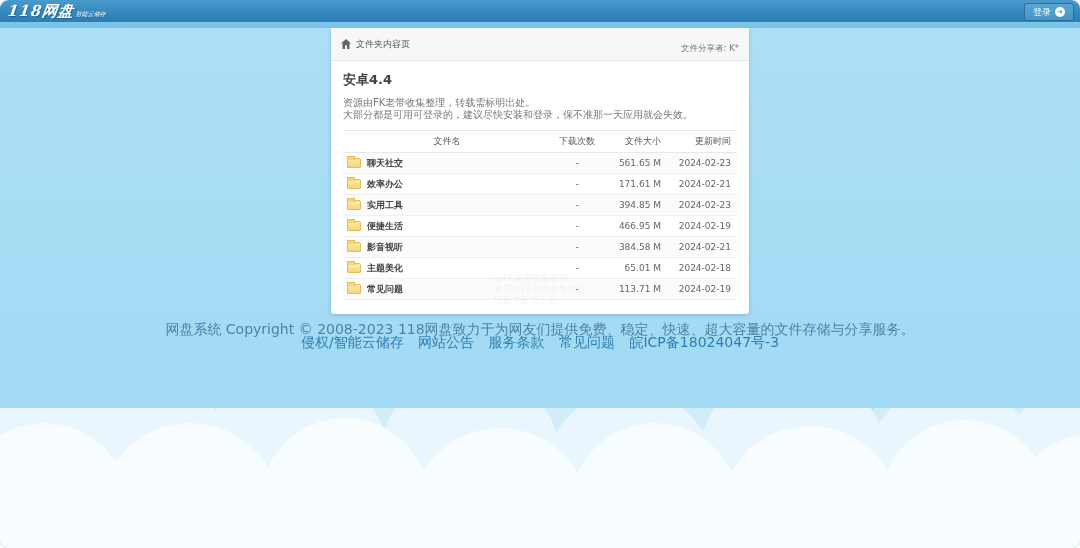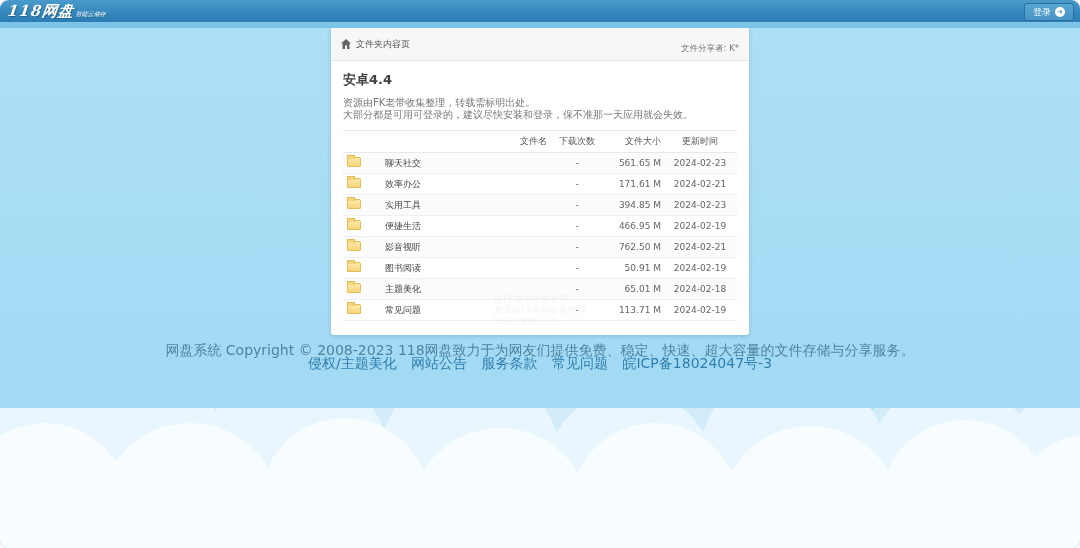--- a/index.html
+++ b/index.html
@@ -55,30 +55,30 @@
   .crumb { display:flex; align-items:center; gap:5px; cursor:pointer; }
   .home-icon svg { display:block; }
   .sharer { color:#777; font-size:8.5px;margin-top:10px; }
 
   .card-body { padding:8px 12px 14px 12px; position:relative; }
   .title { color:#404040; font-size:13px; font-weight:600; margin:2px 0 8px 0; }
   .desc { font-size:10px; color:#777; line-height:12px; }
 
   table.files { width:100%; border-collapse:collapse; margin-top:9px; font-size:9px; color:#666; }
   table.files th {
-    font-weight:normal; color:#555; text-align:right;
+    font-weight:normal; color:#555; text-align:center;
     padding:4px 4px; border-top:1px solid #e8e8e8; border-bottom:1px solid #e8e8e8;
   }
   table.files th.col-dl, table.files td.col-dl { width:52px; text-align:center; }
   table.files th.col-size, table.files td.col-size { width:62px; text-align:right; }
-  table.files th.col-date, table.files td.col-date { width:72px; text-align:center; padding-right:6px; }
+  table.files th.col-date, table.files td.col-date { width:72px; text-align:right; padding-right:6px; }
   table.files td { padding:3.5px 4px; border-bottom:1px solid #f0f0f0; }
   table.files tbody tr:nth-child(odd) { background:#fbfbfb; }
   table.files tbody tr { cursor:pointer; }
-  .name-cell { display:flex; align-items:flex-start; gap:24px; color:#444; }
+  .name-cell { display:flex; align-items:center; gap:6px; color:#444;font-weight:bold; }
 
   .folder-icon {
     position:relative; display:inline-block; width:14px; height:10px;
     background:linear-gradient(180deg,#fdeaa9 0%,#f6d47a 100%);
     border:1px solid #e3bd55; border-radius:1px 2px 1px 1px; flex:0 0 auto;
   }
   .folder-icon::before {
     content:""; position:absolute; left:-1px; top:-3px; width:6px; height:3px;
     background:#f6d47a; border:1px solid #e3bd55; border-bottom:none;
     border-radius:1px 1px 0 0;
@@ -199,35 +199,24 @@
             </tr>
 
             <tr>
               <td class="col-name">
                 <span class="name-cell">
                   <span class="folder-icon"></span>
                   <span>影音视听</span>
                 </span>
               </td>
               <td class="col-dl">-</td>
-              <td class="col-size">762.50 M</td>
+              <td class="col-size">384.58 M</td>
               <td class="col-date">2024-02-21</td>
             </tr>
 
-            <tr>
-              <td class="col-name">
-                <span class="name-cell">
-                  <span class="folder-icon"></span>
-                  <span>图书阅读</span>
-                </span>
-              </td>
-              <td class="col-dl">-</td>
-              <td class="col-size">50.91 M</td>
-              <td class="col-date">2024-02-19</td>
-            </tr>
 
             <tr>
               <td class="col-name">
                 <span class="name-cell">
                   <span class="folder-icon"></span>
                   <span>主题美化</span>
                 </span>
               </td>
               <td class="col-dl">-</td>
               <td class="col-size">65.01 M</td>
@@ -254,21 +243,21 @@
         <div>@FK老带收集整理</div>
         <div>资源由FK老带收集整理</div>
         <div>转载需标明出处</div>
       </div>
     </div>
   </div>
 
   <div class="footer">
     <div class="copy">网盘系统 Copyright © 2008-2023  118网盘致力于为网友们提供免费、稳定、快速、超大容量的文件存储与分享服务。</div>
     <div class="links">
-      <a>侵权/主题美化</a>
+      <a>侵权/智能云储存</a>
       <a>网站公告</a>
       <a>服务条款</a>
       <a>常见问题</a>
       <a>皖ICP备18024047号-3</a>
     </div>
   </div>
 
   <div class="clouds">
     <div class="layer-back">
       <span class="c" style="left:-50px;  bottom:18px; width:170px; height:170px;"></span>

